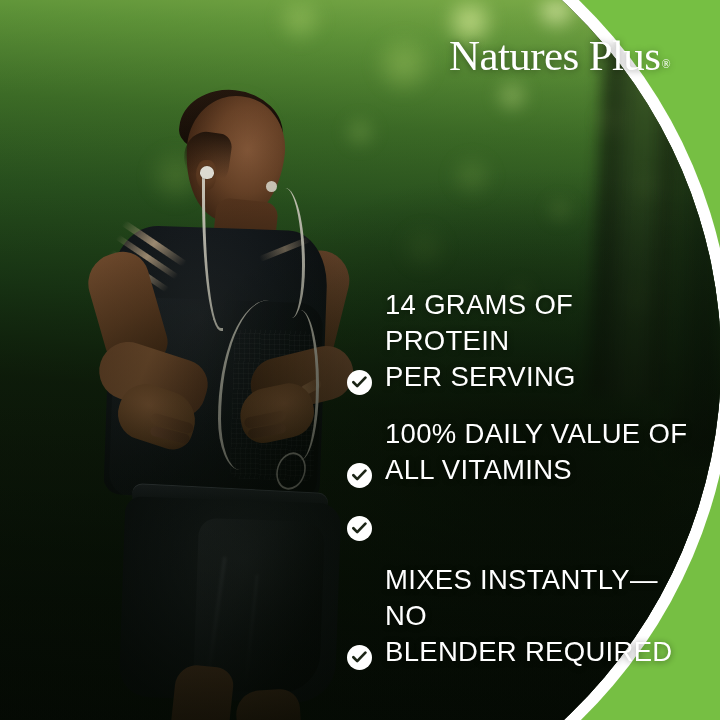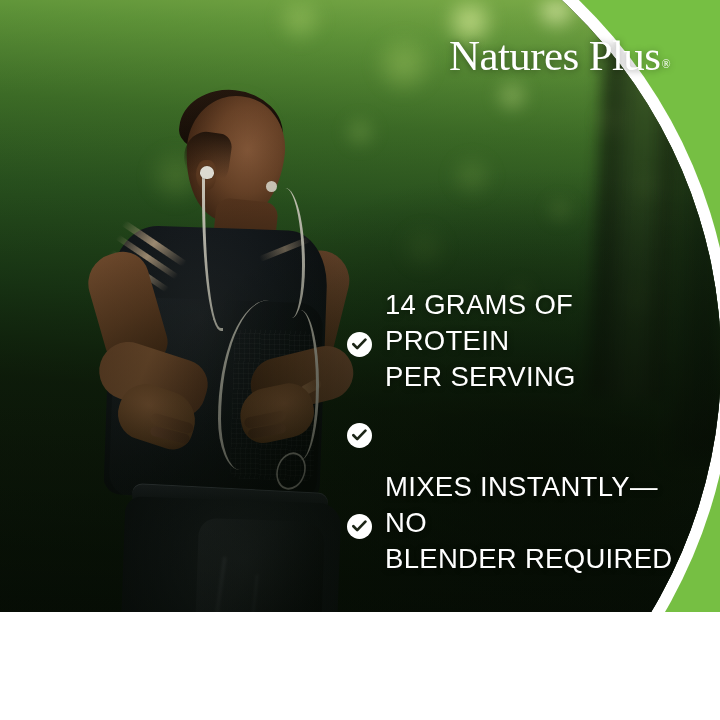--- a/index.html
+++ b/index.html
@@ -3,21 +3,21 @@
 <meta charset="utf-8">
 <style>
   html, body {
     margin: 0;
     padding: 0;
     background: #ffffff;
   }
   #stage {
     position: relative;
     width: 720px;
-    height: 612px;
+    height: 720px;
     overflow: hidden;
     font-family: "Liberation Sans", sans-serif;
     background: #3b82f6;
   }
 
   
   .green-plate {
     position: absolute;
     inset: 0;
     background: #76bf43;
@@ -367,21 +367,21 @@
   }
 
   .bullets {
     position: absolute;
     left: 347px;
     top: 287px;
     width: 352px;
   }
   .bullet {
     display: flex;
-    align-items: center;
+    align-items: flex-end;
     margin-bottom: 21px;
   }
   .bullet:last-child { margin-bottom: 0; }
   .check {
     flex: 0 0 auto;
     width: 25px; height: 25px;
     border-radius: 50%;
     background: #ffffff;
     margin-top: 7px;
     margin-right: 13px;
@@ -470,20 +470,29 @@
     <div class="bullet">
       <span class="check">
         <svg width="15" height="13" viewBox="0 0 15 13" aria-hidden="true">
           <path d="M1.4 6.3 L5.2 10.1 L13.4 1.6" fill="none" stroke="#1b2416" stroke-width="2.7" stroke-linecap="round" stroke-linejoin="round"></path>
         </svg>
       </span>
       <span class="btext">14 GRAMS OF PROTEIN
 PER SERVING</span>
     </div>
 
+    <div class="bullet">
+      <span class="check">
+        <svg width="15" height="13" viewBox="0 0 15 13" aria-hidden="true">
+          <path d="M1.4 6.3 L5.2 10.1 L13.4 1.6" fill="none" stroke="#1b2416" stroke-width="2.7" stroke-linecap="round" stroke-linejoin="round"></path>
+        </svg>
+      </span>
+      <span class="btext">100% DAILY VALUE OF
+ALL VITAMINS</span>
+    </div>
 
     <div class="bullet">
       <span class="check">
         <svg width="15" height="13" viewBox="0 0 15 13" aria-hidden="true">
           <path d="M1.4 6.3 L5.2 10.1 L13.4 1.6" fill="none" stroke="#1b2416" stroke-width="2.7" stroke-linecap="round" stroke-linejoin="round"></path>
         </svg>
       </span>
     </div>
 
     <div class="bullet">

